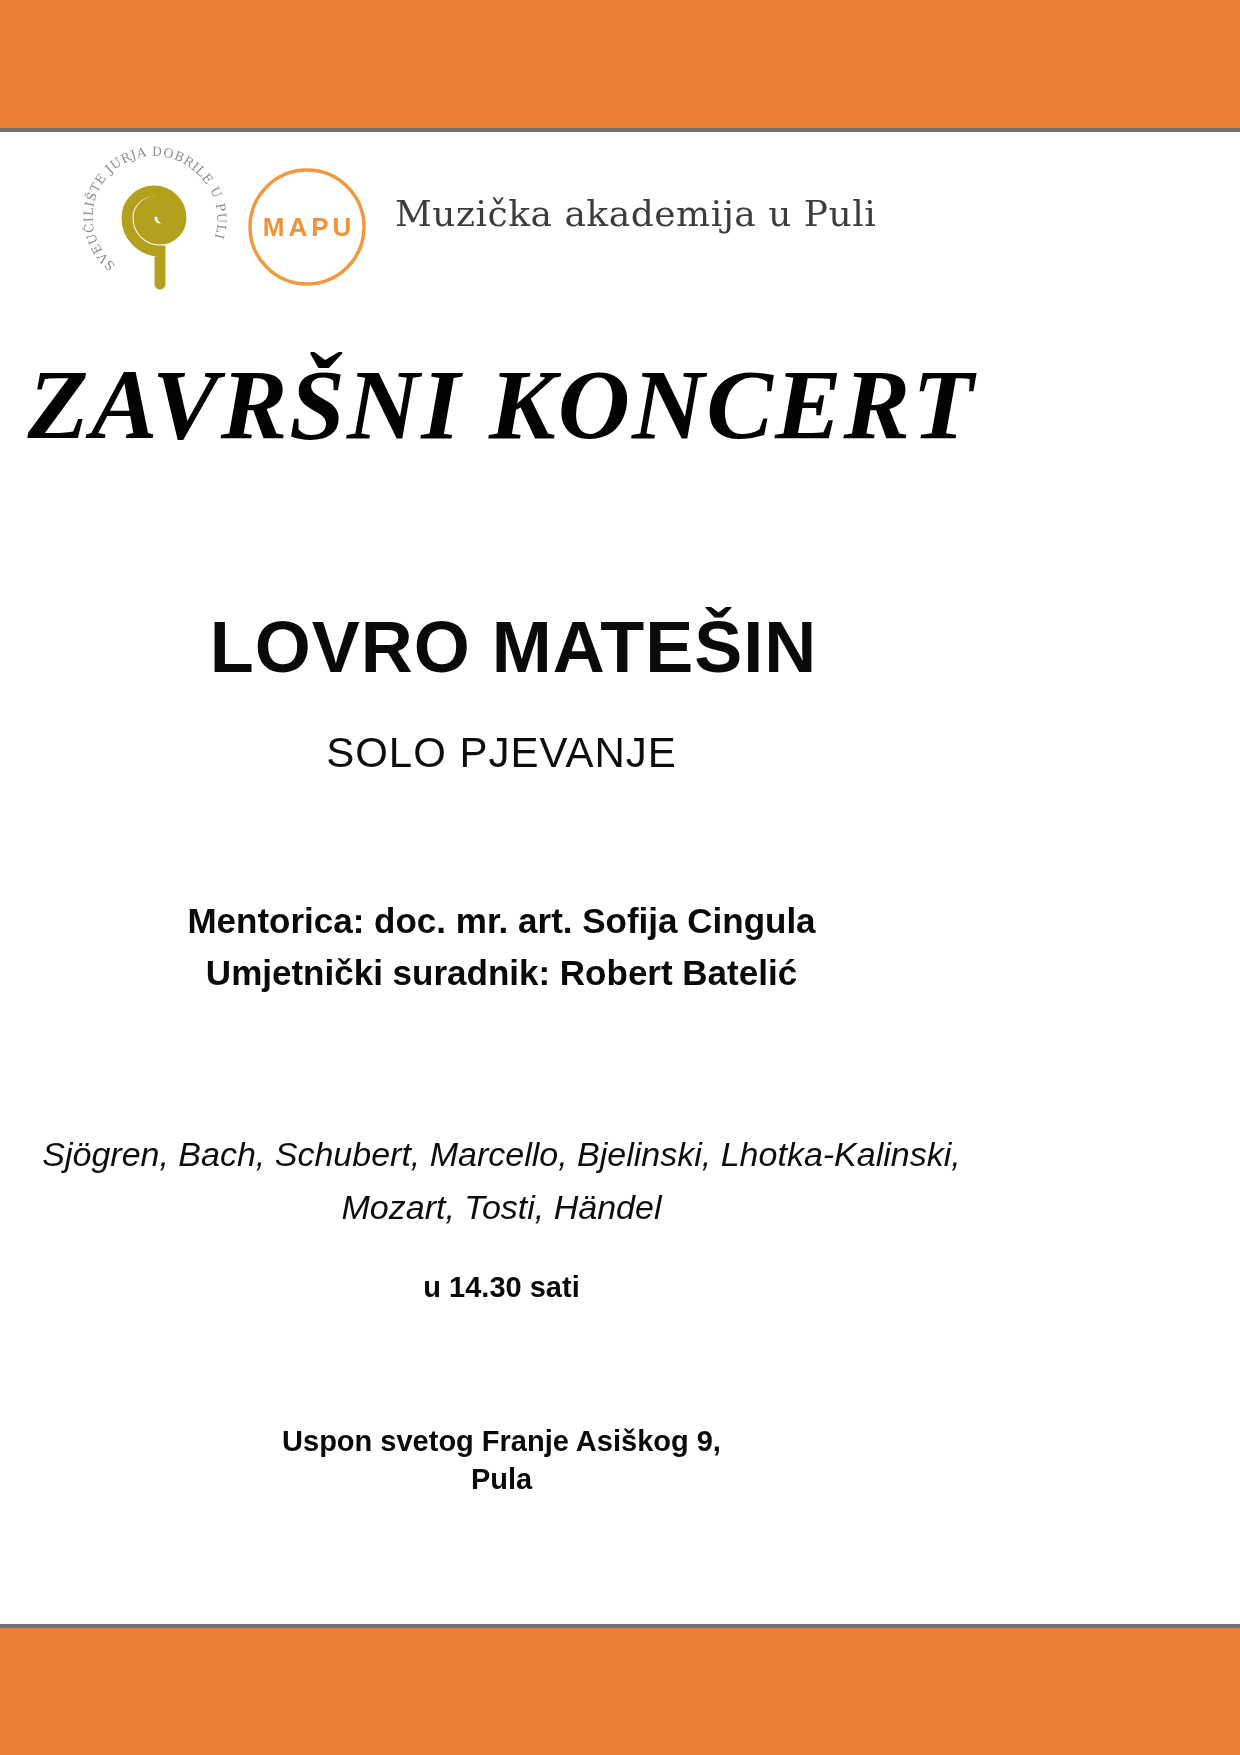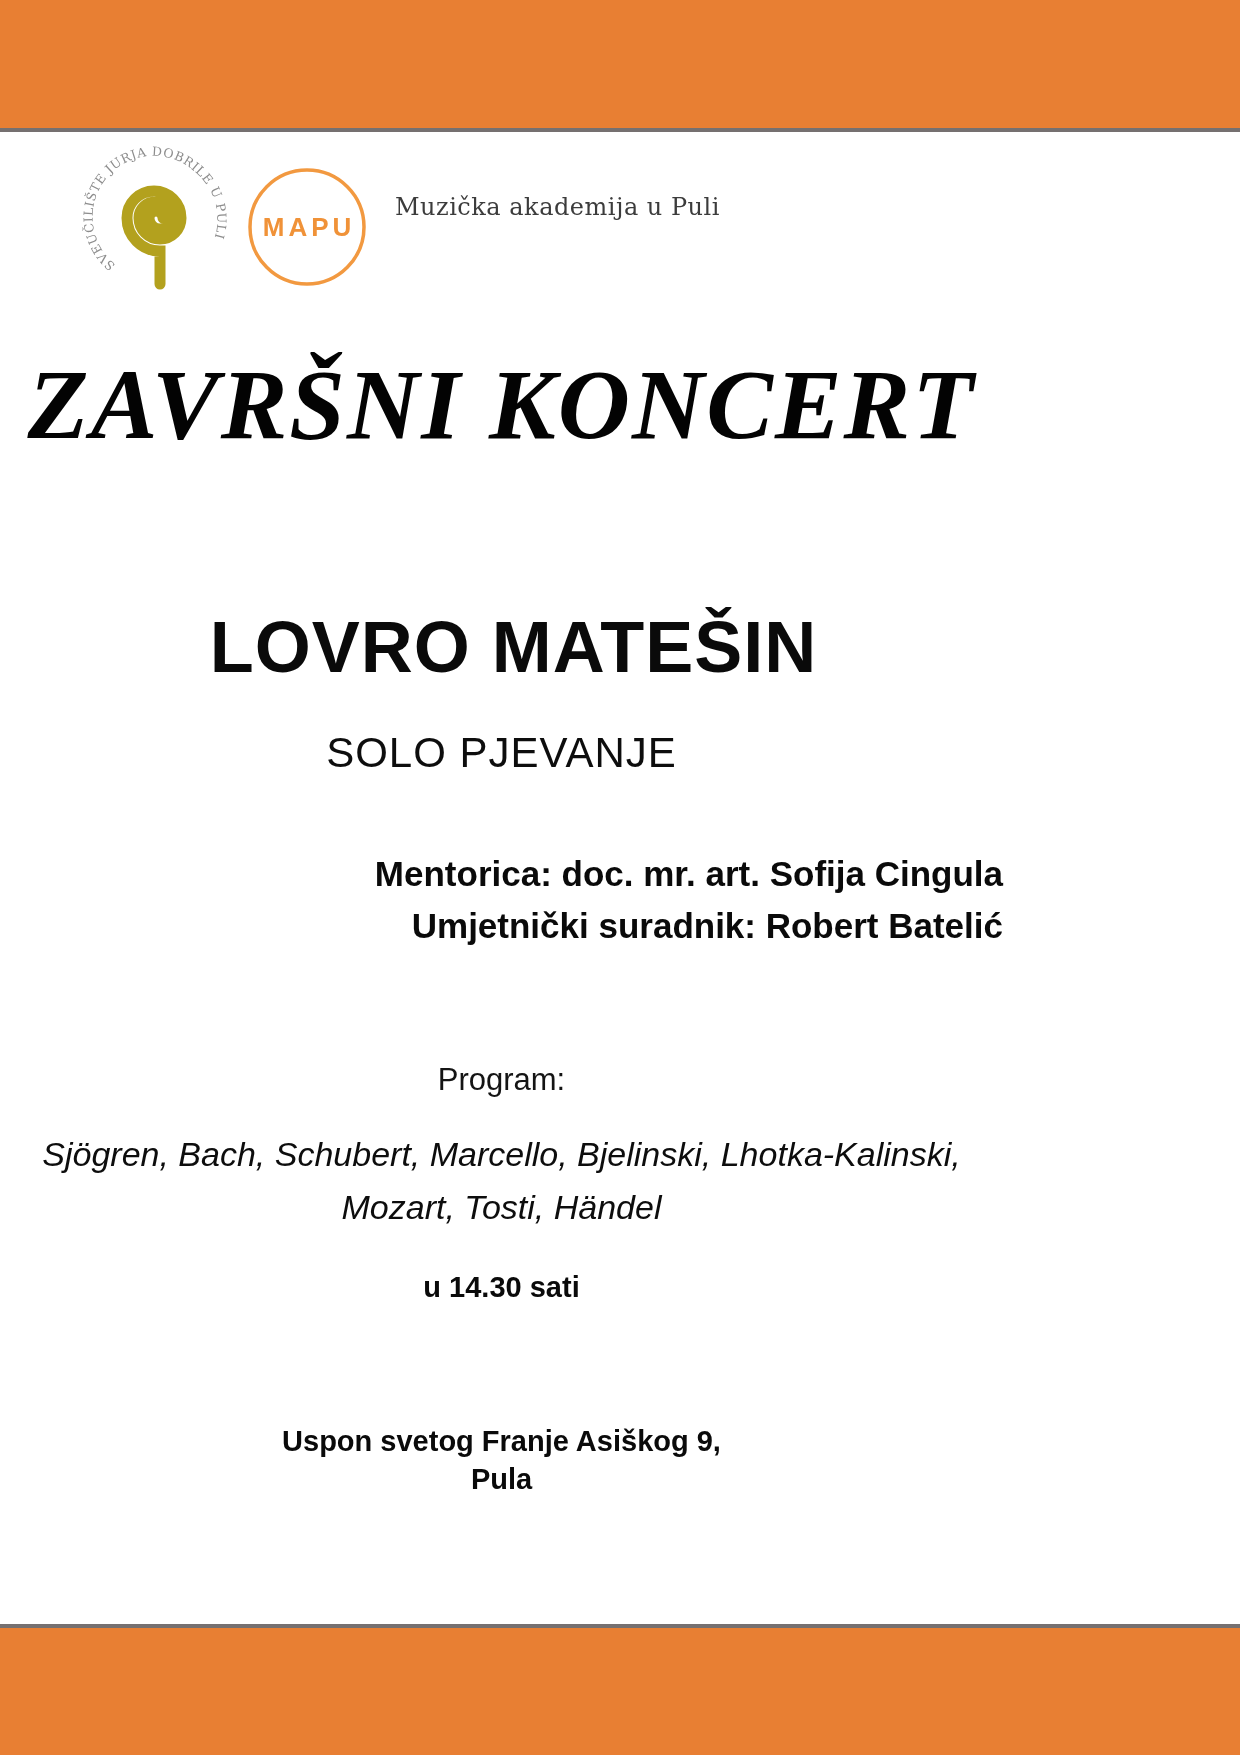--- a/index.html
+++ b/index.html
@@ -40,21 +40,21 @@
   .logo-mapu {
     position: absolute;
     left: 242px;
     top: 164px;
   }
   .academy-name {
     position: absolute;
     left: 395px;
     top: 193px;
     font-family: "DejaVu Serif", serif;
-    font-size: 24px;
+    font-size: 36px;
     color: #3c3c3c;
     letter-spacing: 0.5px;
   }
   .center-line {
     position: absolute;
     left: 0;
     width: 1003px;
     text-align: center;
   }
   .main-title {
@@ -78,26 +78,25 @@
   }
   .discipline {
     top: 725px;
     font-size: 42px;
     line-height: 55px;
     letter-spacing: 1px;
     color: #0d0d0d;
     text-align: center;
   }
   .mentors {
-    top: 848px;
+    top: 895px;
     font-weight: bold;
     font-size: 35px;
     line-height: 52px;
     color: #0a0a0a;
-    text-align: right;
   }
   .program-label {
     top: 1058px;
     font-size: 31px;
     line-height: 44px;
     color: #141414;
   }
   .program-list {
     top: 1128px;
     font-style: italic;
@@ -168,21 +167,20 @@
 
   <div class="center-line performer">LOVRO MATEŠIN</div>
 
   <div class="center-line discipline">SOLO PJEVANJE</div>
 
   <div class="center-line mentors">
     <div>Mentorica: doc. mr. art. Sofija Cingula</div>
     <div>Umjetnički suradnik: Robert Batelić</div>
   </div>
 
-  <div class="center-line program-label">Program:</div>
 
   <div class="center-line program-list">
     <div>Sjögren, Bach, Schubert, Marcello, Bjelinski, Lhotka-Kalinski,</div>
     <div>Mozart, Tosti, Händel</div>
   </div>
 
   <div class="center-line date-block">
     <div>u 14.30 sati</div>
   </div>
 

